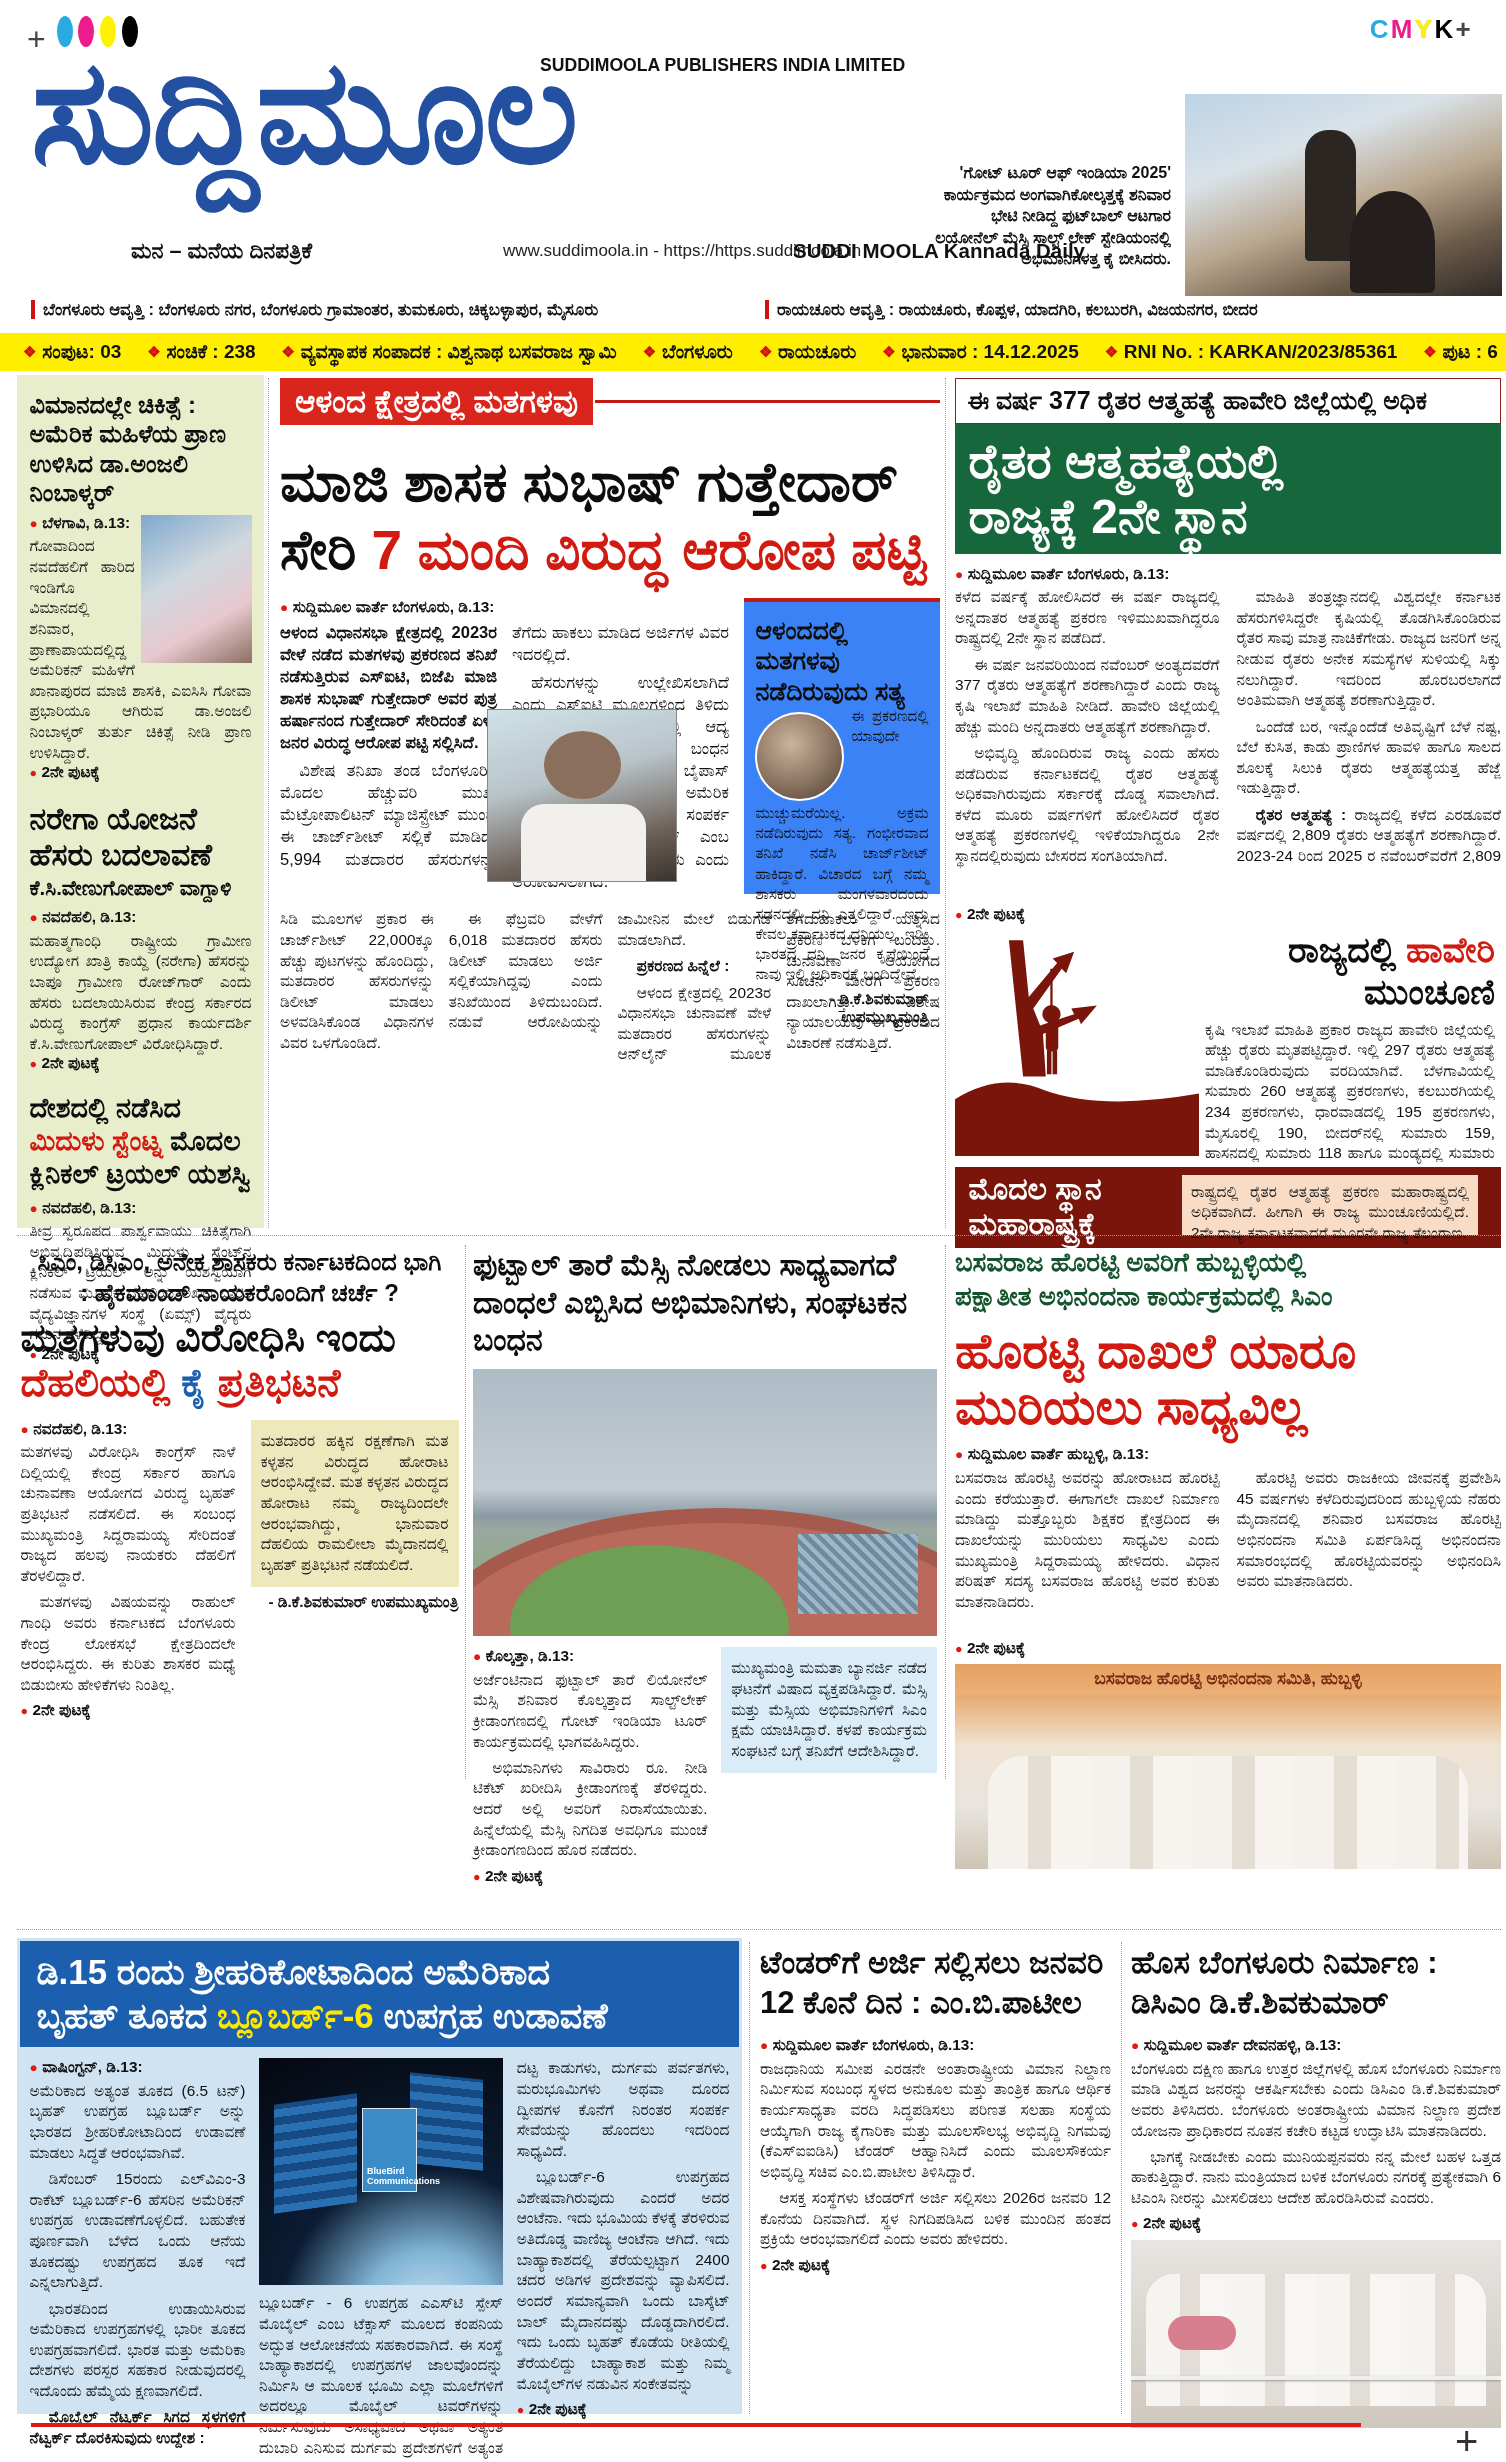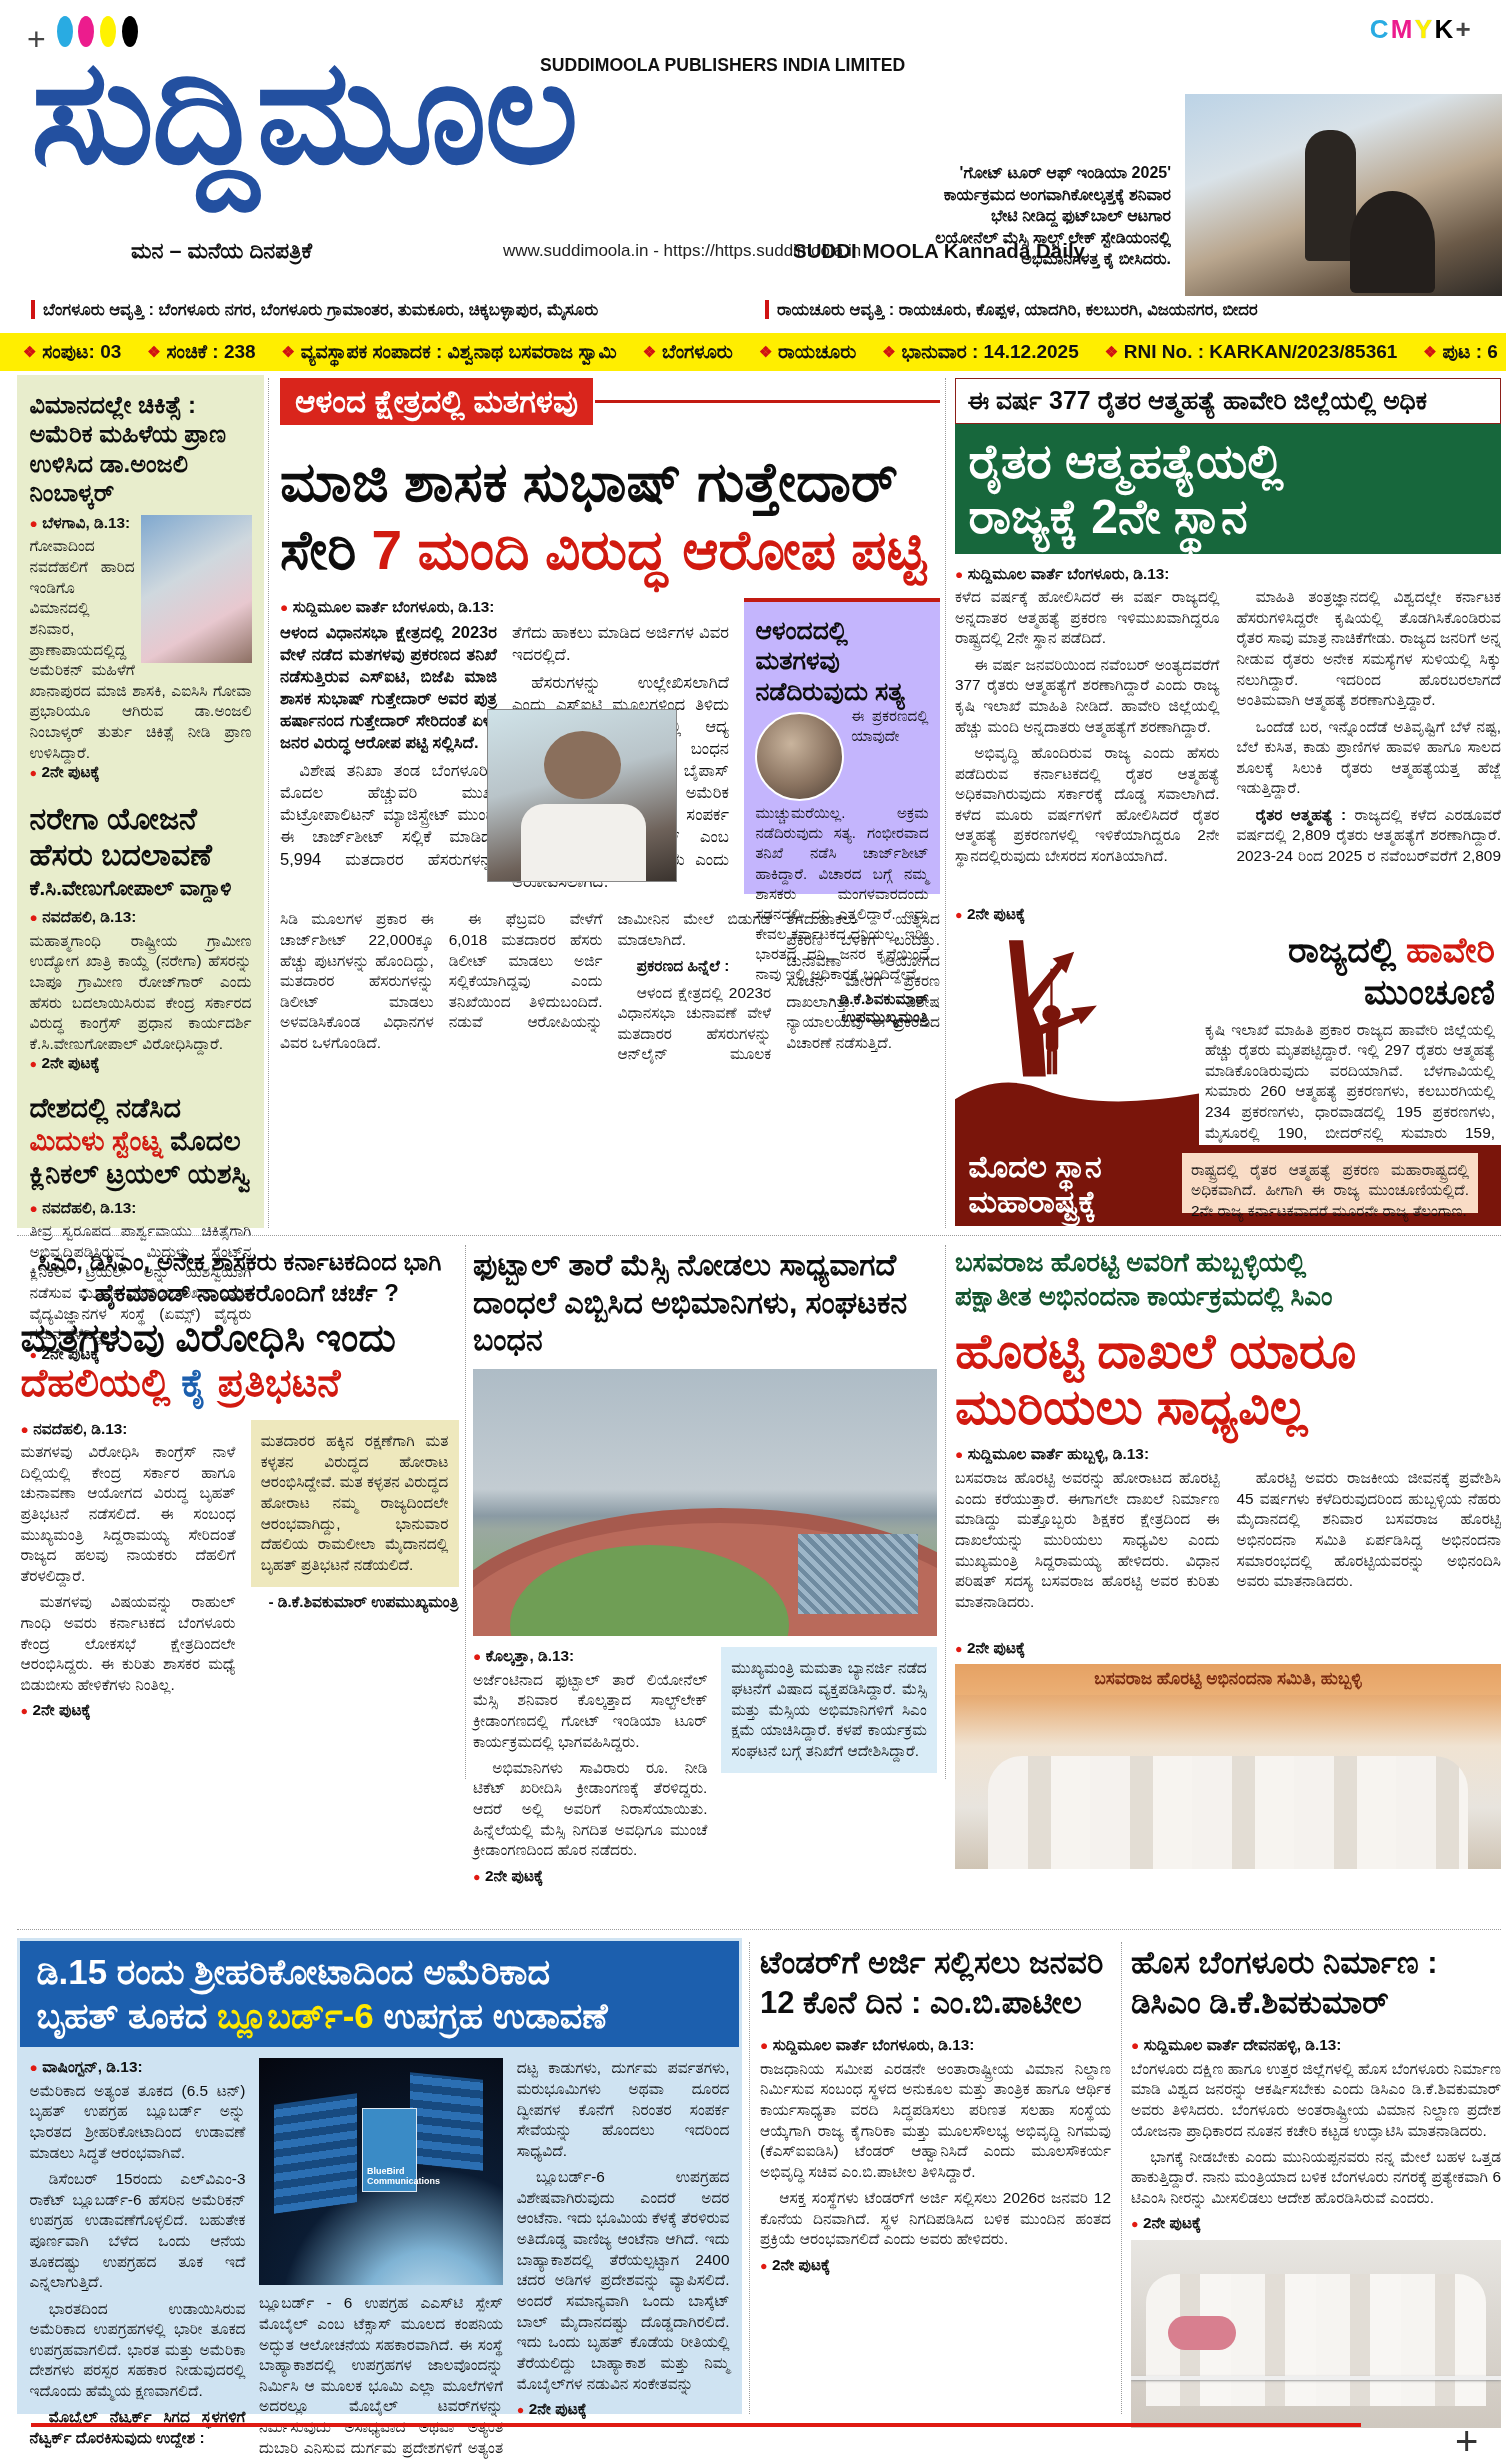--- a/index.html
+++ b/index.html
@@ -20,21 +20,21 @@
   .logo{font-weight:bold;color:#2350a0;letter-spacing:-2.3px;}
   .yellowbar{background:#ffee00;display:flex;align-items:center;gap:26px;padding:0 23px;font-weight:bold;font-size:19px;color:#111;}
   .ybitem{white-space:nowrap;display:flex;align-items:center;gap:5.7px;}
   .diamond{color:#d01212;font-size:15px;}
   
   .kickbox{background:#d9251c;color:#ffffff;font-weight:bold;display:inline-block;}
   .hl-black{color:#0d0d0d;font-weight:bold;}
   .hl-red{color:#d11a10;font-weight:bold;}
   .hl-blue{color:#1c5fae;font-weight:bold;}
   .greenbox{background:#17673c;color:#ffffff;font-weight:bold;}
-  .orangebox{background:#c4b5fd;border-top:4.5px solid #c21a12;}
+  .orangebox{background:#3b82f6;border-top:4.5px solid #c21a12;}
   .maroon{background:#7a150b;}
   .pinkbox{background:#f9dcc6;}
   .bluebox{background:#d9ecf7;}
   .yellownote{background:#eee8bd;}
   .lightblue{background:#cfe3f2;}
   .bluehead{background:#1c5fae;color:#ffffff;font-weight:bold;}
   .capt{font-weight:bold;font-size:16px;line-height:1.35;color:#101010;}
 </style>
 </head>
 <body>
@@ -199,21 +199,21 @@
         <rect x="172" y="214" width="8" height="42" fill="#7a150b"></rect>
         <path d="M0 300 Q80 250 160 285 Q260 320 430 290 L430 400 L0 400 Z" fill="#7a150b"></path>
       </svg>
       <div style="position:absolute;left:250px;top:0;width:290px;">
         <div style="font-size:35px;font-weight:bold;line-height:1.2;text-align:right;">
           <span class="hl-black">ರಾಜ್ಯದಲ್ಲಿ </span><span class="hl-red">ಹಾವೇರಿ</span><span class="hl-black"> ಮುಂಚೂಣಿ</span>
         </div>
         <div class="bt j" style="margin-top:6.8px;">ಕೃಷಿ ಇಲಾಖೆ ಮಾಹಿತಿ ಪ್ರಕಾರ ರಾಜ್ಯದ ಹಾವೇರಿ ಜಿಲ್ಲೆಯಲ್ಲಿ ಹೆಚ್ಚು ರೈತರು ಮೃತಪಟ್ಟಿದ್ದಾರೆ. ಇಲ್ಲಿ 297 ರೈತರು ಆತ್ಮಹತ್ಯೆ ಮಾಡಿಕೊಂಡಿರುವುದು ವರದಿಯಾಗಿವೆ. ಬೆಳಗಾವಿಯಲ್ಲಿ ಸುಮಾರು 260 ಆತ್ಮಹತ್ಯೆ ಪ್ರಕರಣಗಳು, ಕಲಬುರಗಿಯಲ್ಲಿ 234 ಪ್ರಕರಣಗಳು, ಧಾರವಾಡದಲ್ಲಿ 195 ಪ್ರಕರಣಗಳು, ಮೈಸೂರಲ್ಲಿ 190, ಬೀದರ್‌ನಲ್ಲಿ ಸುಮಾರು 159, ಹಾಸನದಲ್ಲಿ ಸುಮಾರು 118 ಹಾಗೂ ಮಂಡ್ಯದಲ್ಲಿ ಸುಮಾರು 115 ರೈತರ ಆತ್ಮಹತ್ಯೆ ಪ್ರಕರಣಗಳು ವರದಿಯಾಗಿವೆ.</div>
       </div>
 
-      <div class="maroon" style="position:absolute;left:0;top:216px;width:546px;height:81px;">
+      <div class="maroon" style="position:absolute;left:0;top:238px;width:546px;height:81px;">
         <div style="position:absolute;left:13.6px;top:5.7px;color:#fff;font-weight:bold;font-size:30px;line-height:1.15;">
           <div>ಮೊದಲ ಸ್ಥಾನ</div>
           <div>ಮಹಾರಾಷ್ಟ್ರಕ್ಕೆ</div>
         </div>
         <div class="pinkbox bt j" style="position:absolute;left:227px;top:8px;width:296px;height:60px;box-sizing:border-box;padding:6.8px 9px;font-size:15.4px;">ರಾಷ್ಟ್ರದಲ್ಲಿ ರೈತರ ಆತ್ಮಹತ್ಯೆ ಪ್ರಕರಣ ಮಹಾರಾಷ್ಟ್ರದಲ್ಲಿ ಅಧಿಕವಾಗಿದೆ. ಹೀಗಾಗಿ ಈ ರಾಜ್ಯ ಮುಂಚೂಣಿಯಲ್ಲಿದೆ. 2ನೇ ರಾಜ್ಯ ಕರ್ನಾಟಕವಾದರೆ ಮೂರನೇ ರಾಜ್ಯ ತೆಲಂಗಾಣ.</div>
       </div>
     </div>
   </div>
 
   <div class="abs hsep" style="left:17px;top:1235px;width:1484px;"></div>

